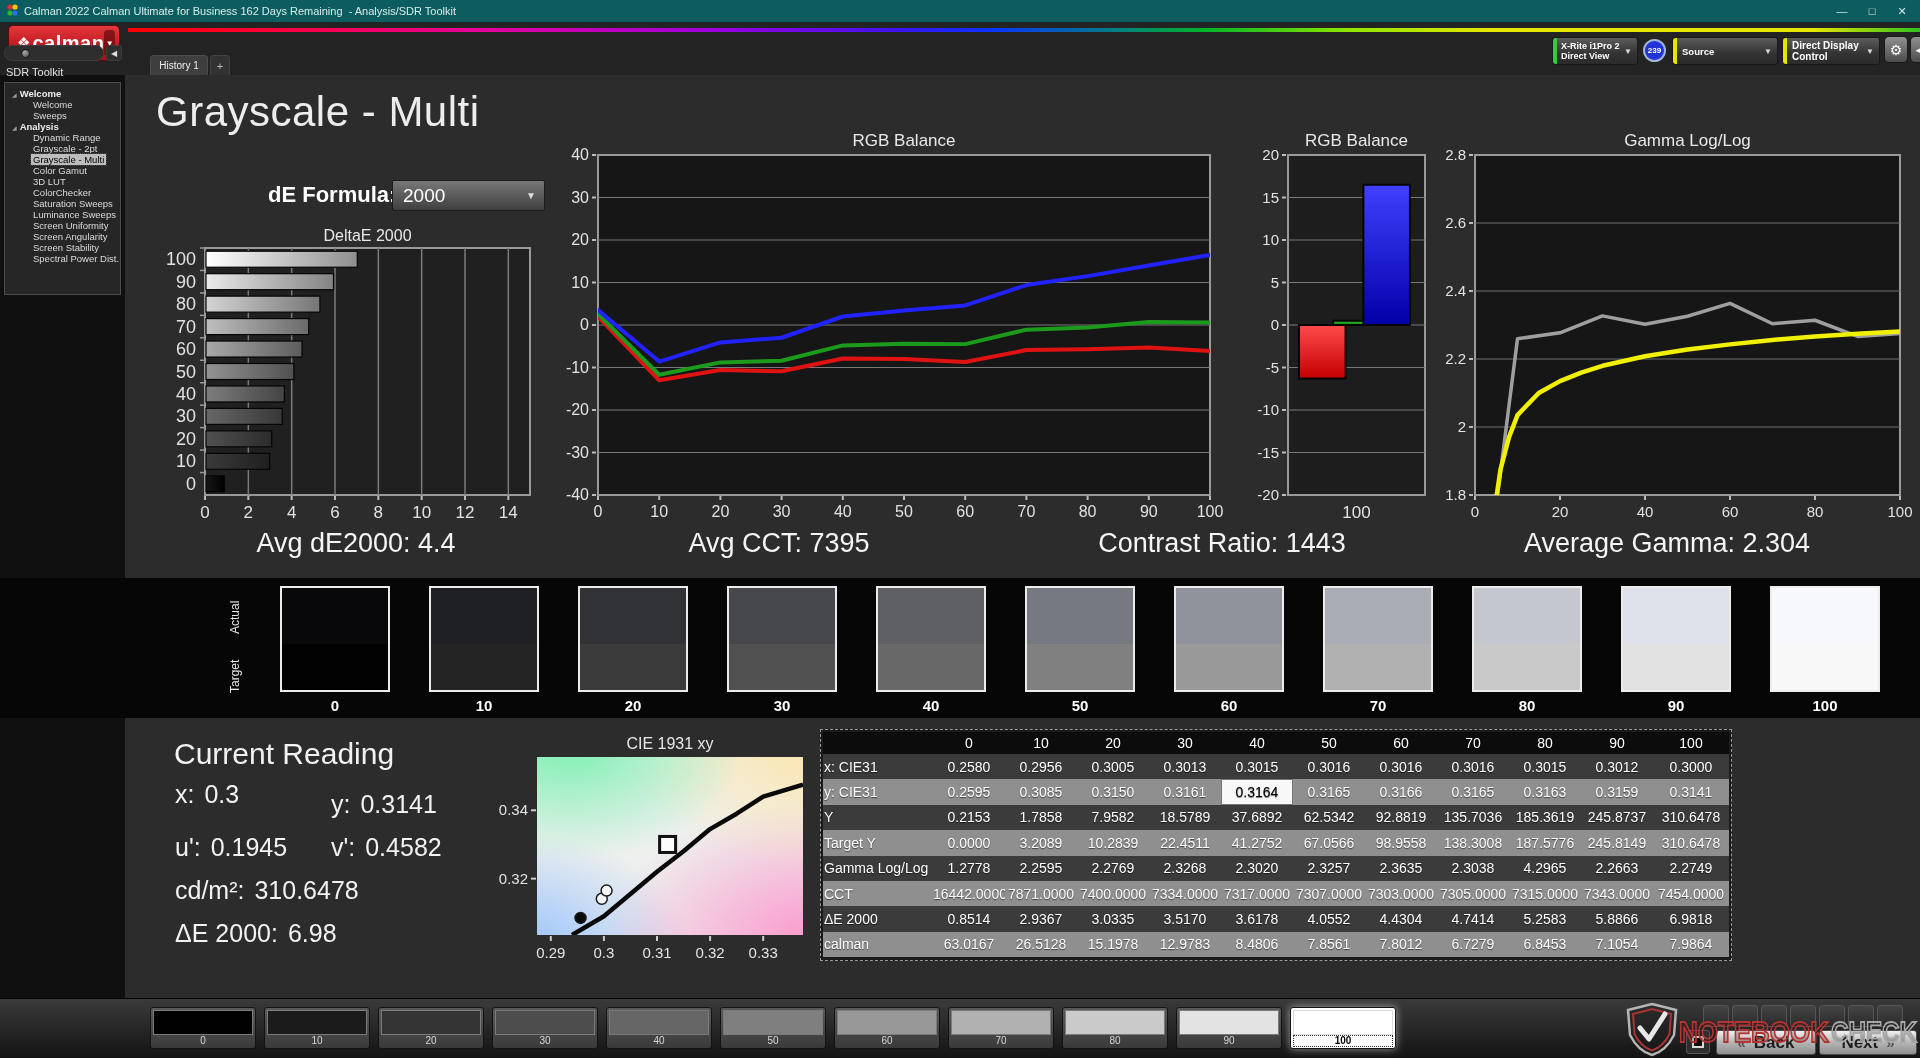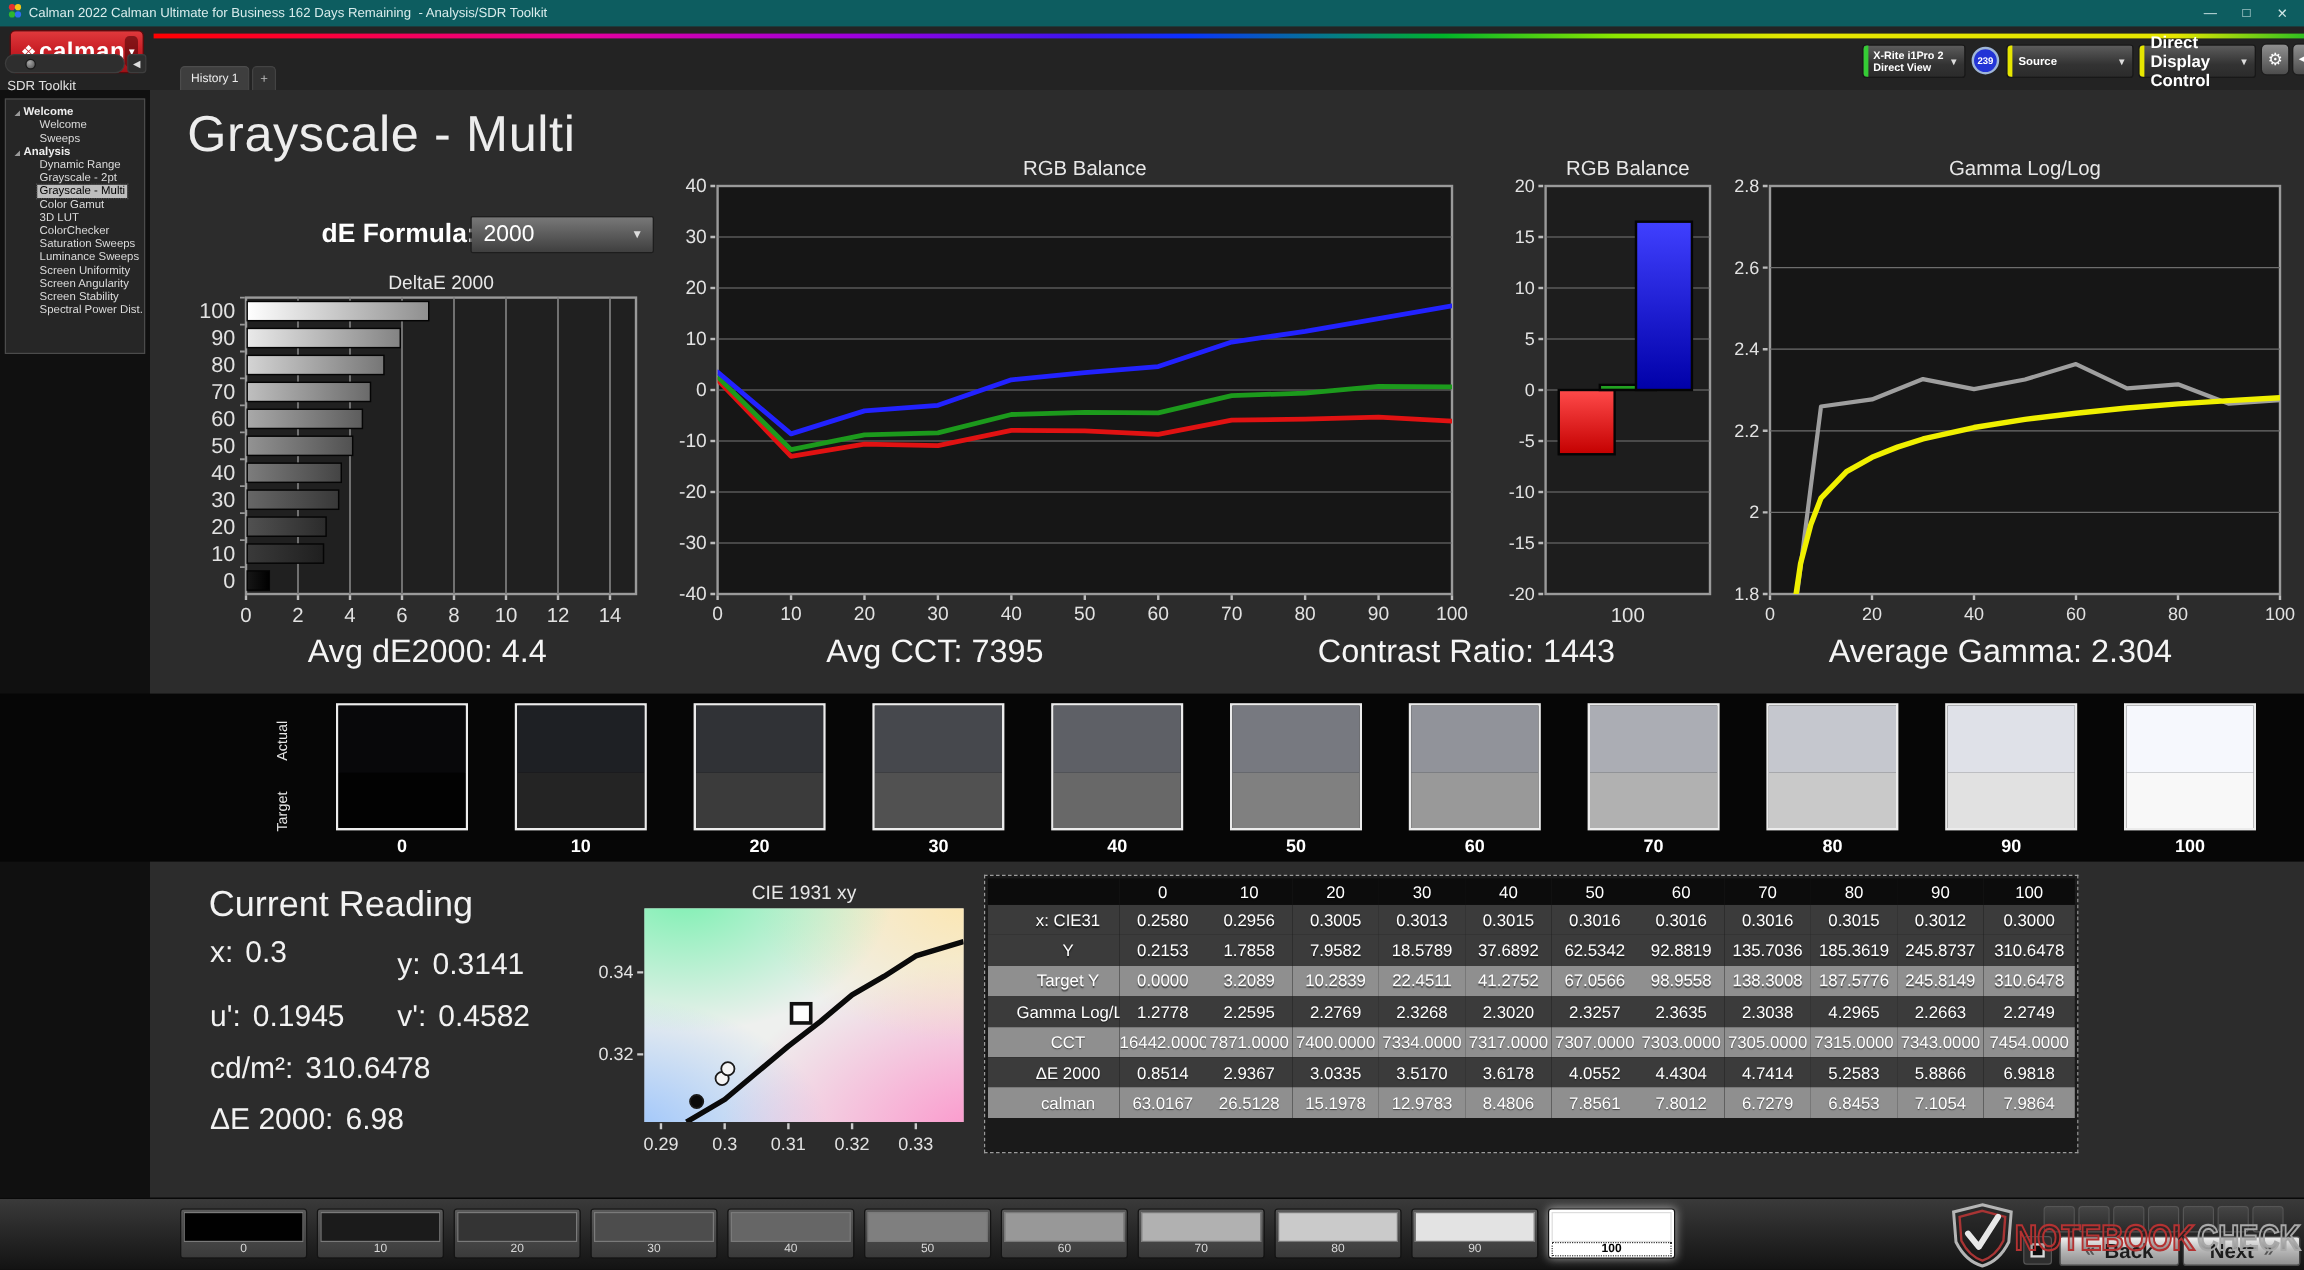--- a/index.html
+++ b/index.html
@@ -90,21 +90,21 @@
      radial-gradient(120% 120% at 12% -8%, rgba(110,240,170,.9), rgba(110,240,170,0) 55%),
      radial-gradient(130% 130% at 102% -5%, rgba(255,228,165,.85), rgba(255,228,165,0) 52%),
      radial-gradient(140% 140% at 108% 108%, rgba(255,128,195,.85), rgba(255,128,195,0) 60%),
      radial-gradient(120% 120% at -8% 108%, rgba(135,185,255,.85), rgba(135,185,255,0) 55%),
      #eef0ee}
   .table-wrap{position:absolute;left:820px;top:729px;width:912px;height:232px;border:1px dashed #9a9a9a;padding:2px;background:#1a1a1a}
   table.data{border-collapse:collapse;table-layout:fixed;width:906px}
   table.data th,table.data td{font-size:14px;font-weight:normal;text-align:center;overflow:hidden;white-space:nowrap;
      text-shadow:0 1px 1px rgba(0,0,0,.55);color:#fff}
   table.data thead th{background:#0c0c0c;height:22px}
-  table.data tbody th{text-align:center;padding-left:24px}
+  table.data tbody th{text-align:left;padding-left:1px}
   table.data tbody tr{height:25.4px}
   tr.dark th,tr.dark td{background:#3b3b3b}
   tr.light th,tr.light td{background:#8f8f8f}
   td.hl{background:#f8f8f8 !important;color:#000 !important;text-shadow:none;box-shadow:inset 0 0 0 1px #777}
 
   
   .bottombar{position:absolute;left:0;top:998px;width:1920px;height:60px;background:linear-gradient(180deg,#3a3a3a,#131313);border-top:1px solid #000}
   .bb-btn{position:absolute;top:8px;width:106px;height:42px;border-radius:3px;border:1px solid #141414;
      background:linear-gradient(180deg,#5a5a5a,#3a3a3a);padding:2px;cursor:pointer}
   .bb-swatch{height:25px;border:1px solid #7a7a7a}
@@ -174,21 +174,21 @@
       <span class="dd-caret">▼</span>
     </div>
     <div class="badge">239</div>
     <div class="dd source">
       <i class="stripe yellow"></i>
       <span class="dd-single">Source</span>
       <span class="dd-caret">▼</span>
     </div>
     <div class="dd ddc">
       <i class="stripe yellow"></i>
-      <span class="dd-single" style="font-size:14px">Direct Display Control</span>
+      <span class="dd-single" style="font-size:10px">Direct Display Control</span>
       <span class="dd-caret">▼</span>
     </div>
     <div class="sq-btn gear-btn">
         <span>⚙</span>
       </div>
     <div class="sq-btn collapse-btn">
         <span>◀</span>
       </div>
   </div>
 
@@ -617,20 +617,34 @@
             <td>0.3005</td>
             <td>0.3013</td>
             <td>0.3015</td>
             <td>0.3016</td>
             <td>0.3016</td>
             <td>0.3016</td>
             <td>0.3015</td>
             <td>0.3012</td>
             <td>0.3000</td>
           </tr>
+          <tr class="light">
+            <th>y: CIE31</th>
+            <td>0.2595</td>
+            <td>0.3085</td>
+            <td>0.3150</td>
+            <td>0.3161</td>
+            <td class="hl">0.3164</td>
+            <td>0.3165</td>
+            <td>0.3166</td>
+            <td>0.3165</td>
+            <td>0.3163</td>
+            <td>0.3159</td>
+            <td>0.3141</td>
+          </tr>
           <tr class="dark">
             <th>Y</th>
             <td>0.2153</td>
             <td>1.7858</td>
             <td>7.9582</td>
             <td>18.5789</td>
             <td>37.6892</td>
             <td>62.5342</td>
             <td>92.8819</td>
             <td>135.7036</td>

